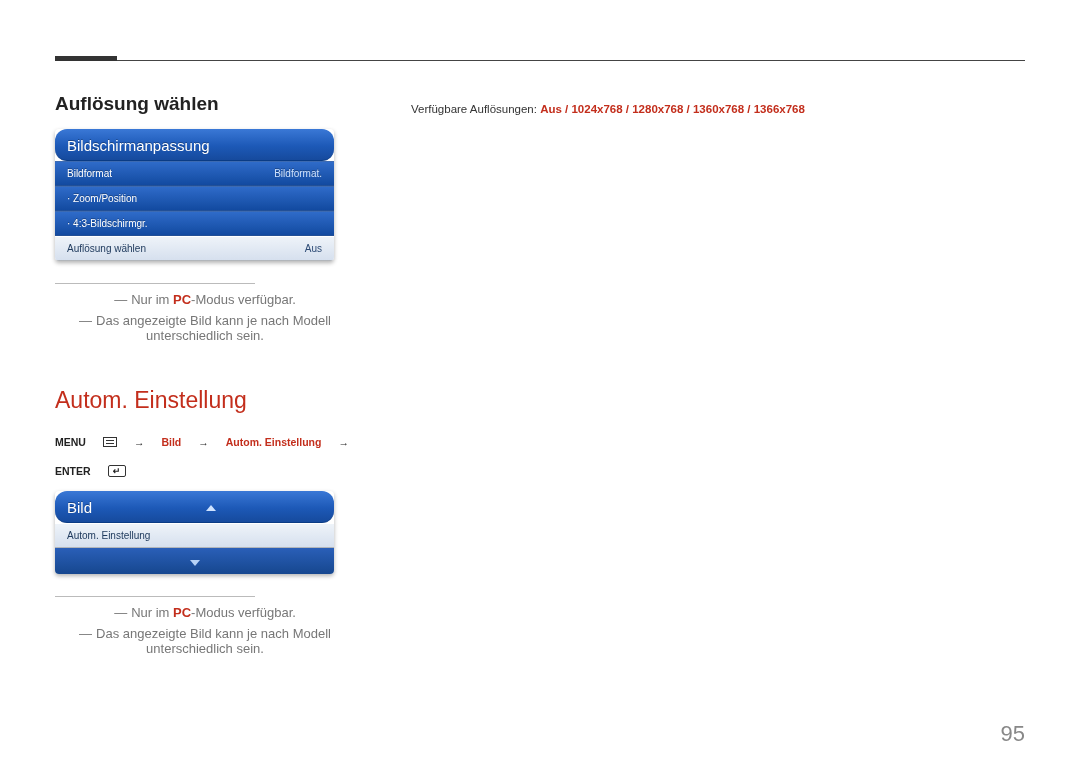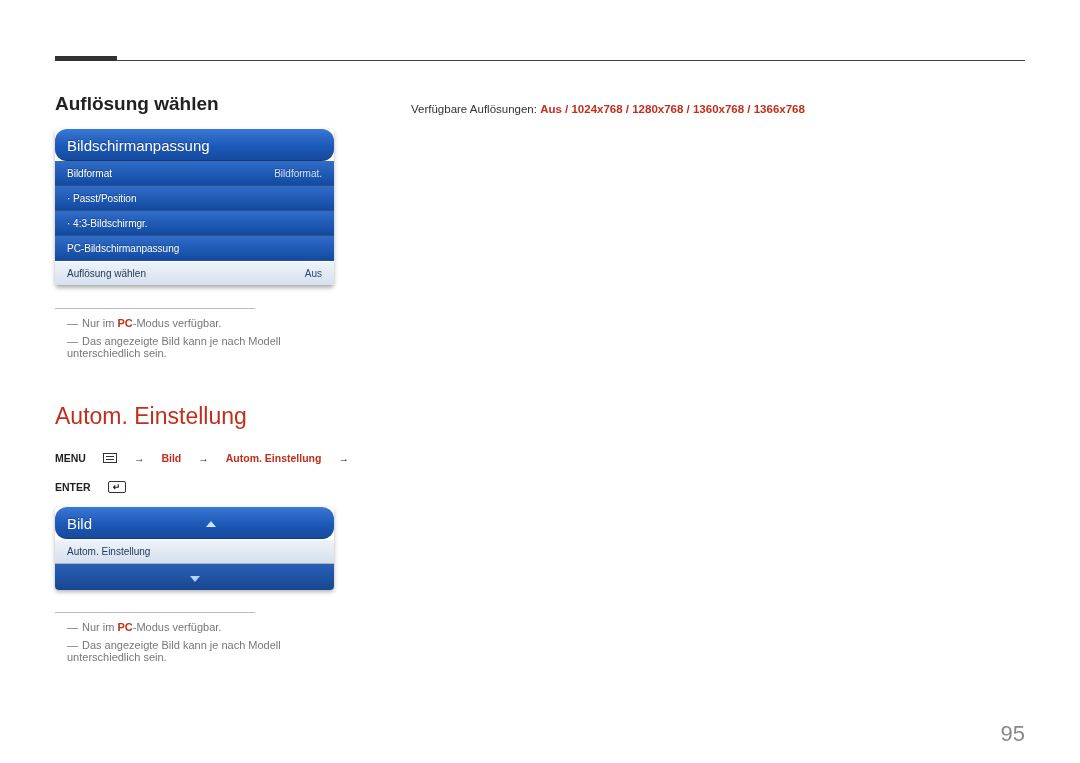--- a/index.html
+++ b/index.html
@@ -86,23 +86,24 @@
     border-top: 1px solid #fff;
   }
   .panel-row.light .val { color: #2c4a74; }
   .small-hr {
     border: none;
     border-top: 1px solid #bbb;
     width: 200px;
     margin: 22px 0 8px;
   }
   .small-note {
-    font-size: 11px;
+    font-size: 13px;
     color: #777;
-    margin: 6px 12px;
+    margin: 6px 4px;
+    text-align: center;
   }
   .small-note .dash { margin-right: 4px; }
   .small-note .pc { color: #c32e1c; font-weight: 600; }
   .big-heading {
     color: #c32e1c;
     font-size: 23px;
     font-weight: 400;
     margin: 28px 0 22px;
   }
   .menu-path {
@@ -189,29 +190,25 @@
     <div class="left-col">
       <h2 class="section-title">Auflösung wählen</h2>
 
       <div class="ui-panel">
         <div class="panel-header">Bildschirmanpassung</div>
         <div class="panel-row">
           <span>Bildformat</span>
           <span class="val">Bildformat.</span>
         </div>
         <div class="panel-row">
-          <span>· Passt/Position</span>
+          <span>· Zoom/Position</span>
           <span class="val"></span>
         </div>
         <div class="panel-row">
           <span>· 4:3-Bildschirmgr.</span>
-          <span class="val"></span>
-        </div>
-        <div class="panel-row">
-          <span>PC-Bildschirmanpassung</span>
           <span class="val"></span>
         </div>
         <div class="panel-row light">
           <span>Auflösung wählen</span>
           <span class="val">Aus</span>
         </div>
       </div>
 
       <hr class="small-hr">
       <div class="small-note">

